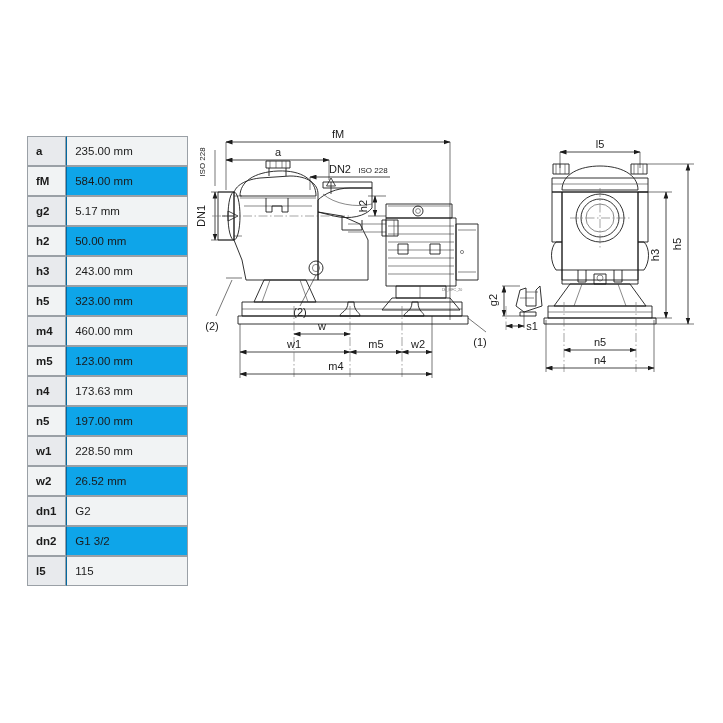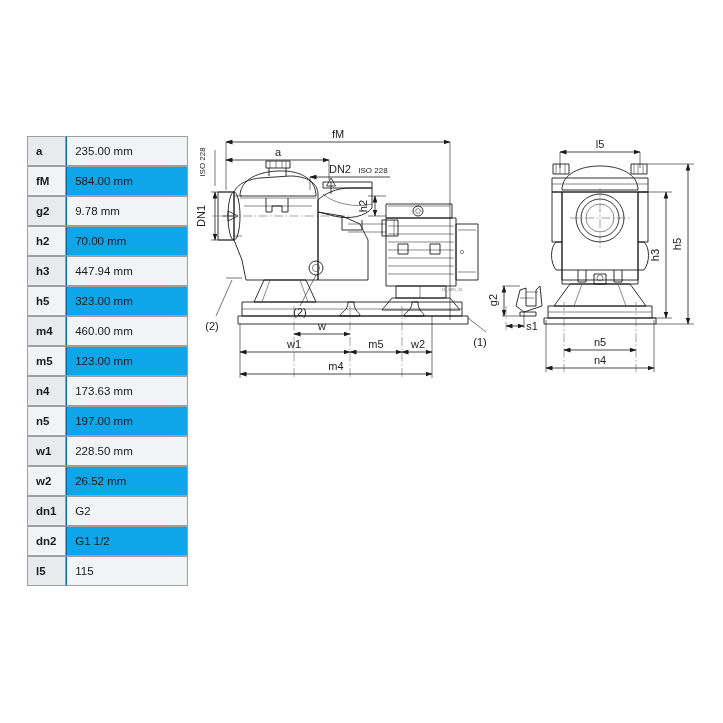--- a/index.html
+++ b/index.html
@@ -92,29 +92,29 @@
       <tr class="alt">
         <td class="key">a</td>
         <td class="val">235.00 mm</td>
       </tr>
       <tr>
         <td class="key">fM</td>
         <td class="val">584.00 mm</td>
       </tr>
       <tr class="alt">
         <td class="key">g2</td>
-        <td class="val">9.78 mm</td>
+        <td class="val">5.17 mm</td>
       </tr>
       <tr>
         <td class="key">h2</td>
-        <td class="val">70.00 mm</td>
+        <td class="val">50.00 mm</td>
       </tr>
       <tr class="alt">
         <td class="key">h3</td>
-        <td class="val">447.94 mm</td>
+        <td class="val">243.00 mm</td>
       </tr>
       <tr>
         <td class="key">h5</td>
         <td class="val">323.00 mm</td>
       </tr>
       <tr class="alt">
         <td class="key">m4</td>
         <td class="val">460.00 mm</td>
       </tr>
       <tr>
@@ -136,21 +136,21 @@
       <tr>
         <td class="key">w2</td>
         <td class="val">26.52 mm</td>
       </tr>
       <tr class="alt">
         <td class="key">dn1</td>
         <td class="val">G2</td>
       </tr>
       <tr>
         <td class="key">dn2</td>
-        <td class="val">G1 1/2</td>
+        <td class="val">G1 3/2</td>
       </tr>
       <tr class="alt">
         <td class="key">l5</td>
         <td class="val">115</td>
       </tr>
     </tbody>
   </table>
 
   <div id="drawing">
   <svg width="520" height="290" viewBox="0 0 520 290" xmlns="http://www.w3.org/2000/svg">

